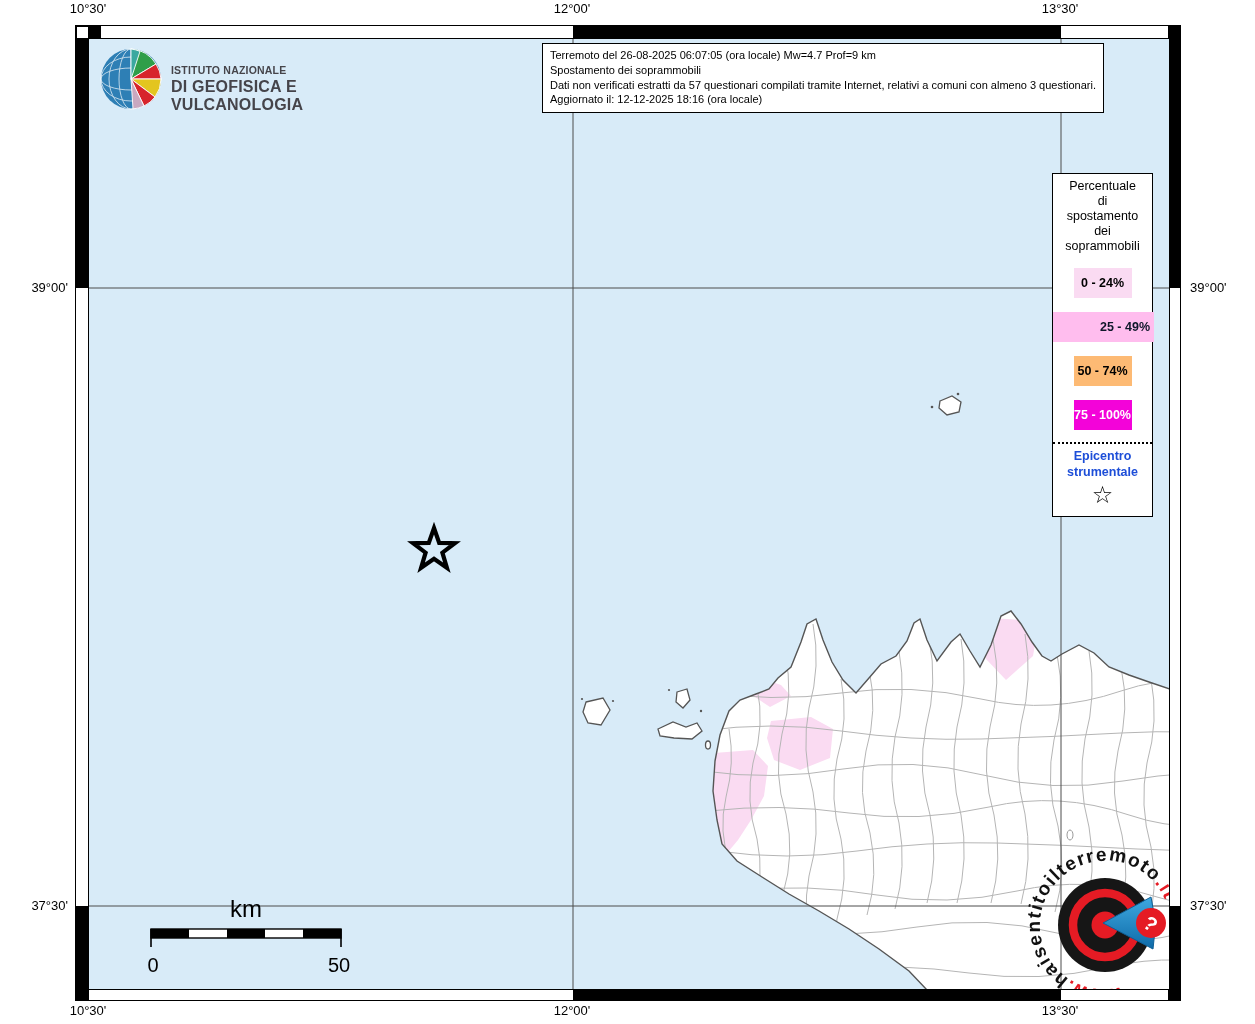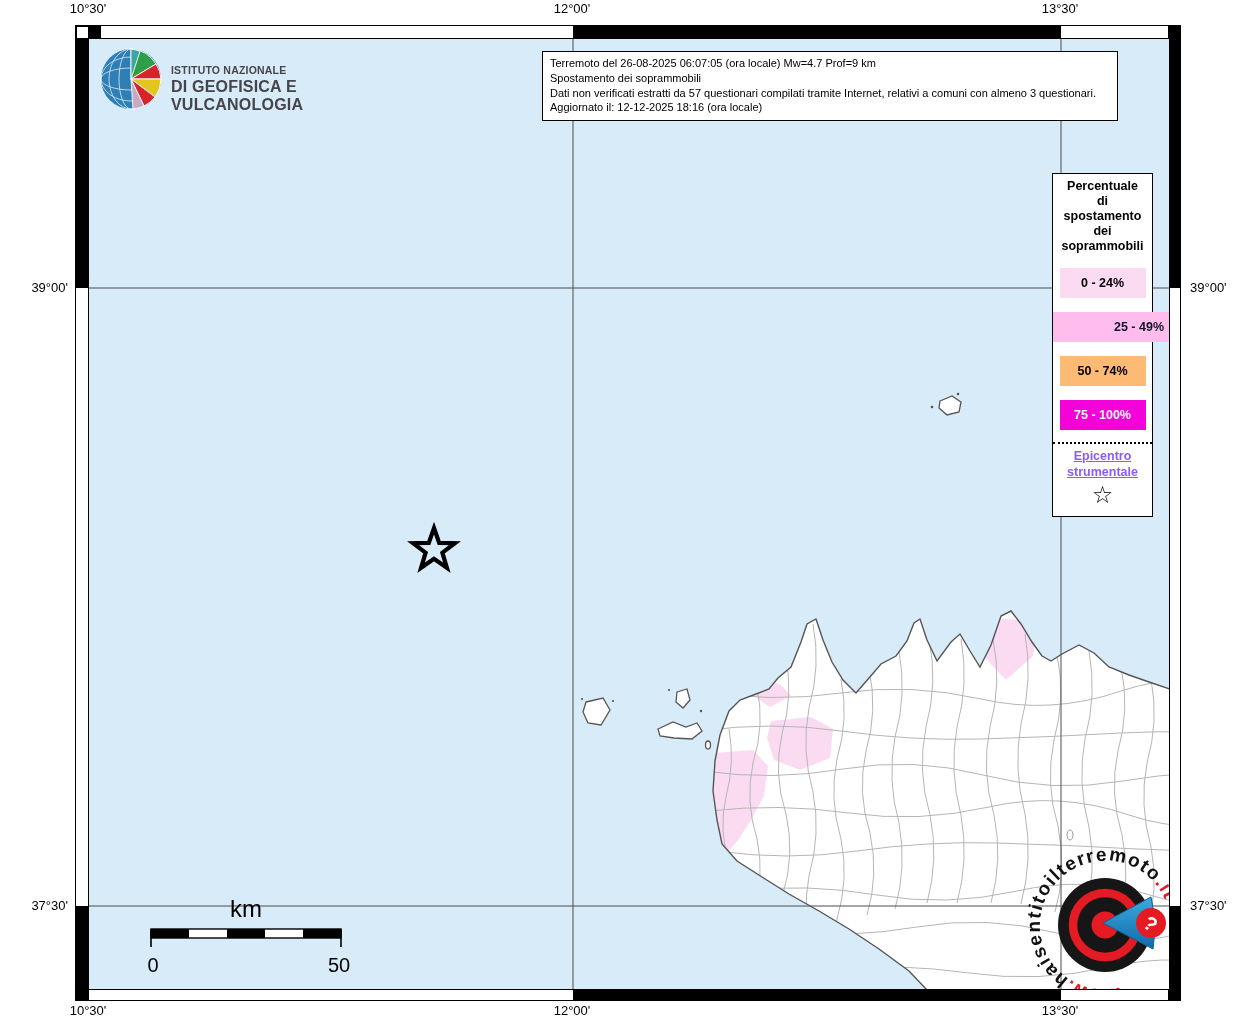--- a/index.html
+++ b/index.html
@@ -11,30 +11,30 @@
   .axlab.cy{transform:translateY(-50%);}
   
   #frame{position:absolute;left:75px;top:25px;width:1106px;height:976px;
          background:#fff;border:1px solid #000;box-sizing:border-box;}
   .fseg{position:absolute;background:#000;}
   .fcorner{position:absolute;background:#fff;border:1px solid #000;box-sizing:border-box;}
   #mapArea{position:absolute;left:12px;top:12px;width:1080px;height:950px;
            border:1px solid #000;box-sizing:content-box;overflow:hidden;background:#d8ebf8;}
   
   #infoBox{position:absolute;left:453px;top:4px;background:#fff;border:1px solid #000;
-           padding:4px 21px 5px 7px;font-size:11px;line-height:14.8px;color:#000;white-space:nowrap;margin-top:8px;}
+           padding:4px 7px 5px 7px;font-size:11px;line-height:14.8px;color:#000;white-space:nowrap;}
   
   #legend{position:absolute;left:963px;top:134px;width:101px;background:#fff;border:1px solid #000;
           box-sizing:border-box;text-align:center;padding:5px 0 8px 0;}
-  .lg-title{font-size:12.5px;font-weight:bold;line-height:15px;color:#000;}
-  .swatch{width:86px;height:30px;margin:14px auto 4px auto;font-size:12.5px;font-weight:bold;
+  .lg-title{font-size:12.5px;font-weight:normal;line-height:15px;color:#000;}
+  .swatch{width:58px;height:30px;margin:14px auto 4px auto;font-size:12.5px;font-weight:bold;
           line-height:30px;text-align:center;}
   .swatch:first-of-type{margin-top:8px;}
   #lg-div{border-top:2px dotted #000;margin:12px 0 4px 0;}
-  .lg-epi{font-size:12.5px;font-weight:bold;line-height:16px;color:#8b5cf6;text-decoration:underline;}
+  .lg-epi{font-size:12.5px;font-weight:bold;line-height:16px;color:#1d4ed8;}
   #lg-star{font-family:"DejaVu Sans",sans-serif;font-size:24px;line-height:26px;color:#000;margin-top:2px;}
   
   #ingv{position:absolute;left:10px;top:8px;width:280px;height:70px;}
   #ingv .glb{position:absolute;left:0;top:0;}
   .ingv-t1{position:absolute;left:72px;top:17px;font-size:10.5px;font-weight:bold;color:#45444a;letter-spacing:.2px;}
   .ingv-t2{position:absolute;left:72px;top:31px;font-size:16px;font-weight:bold;color:#45444a;letter-spacing:.2px;}
 </style>
 </head>
 <body>
 

